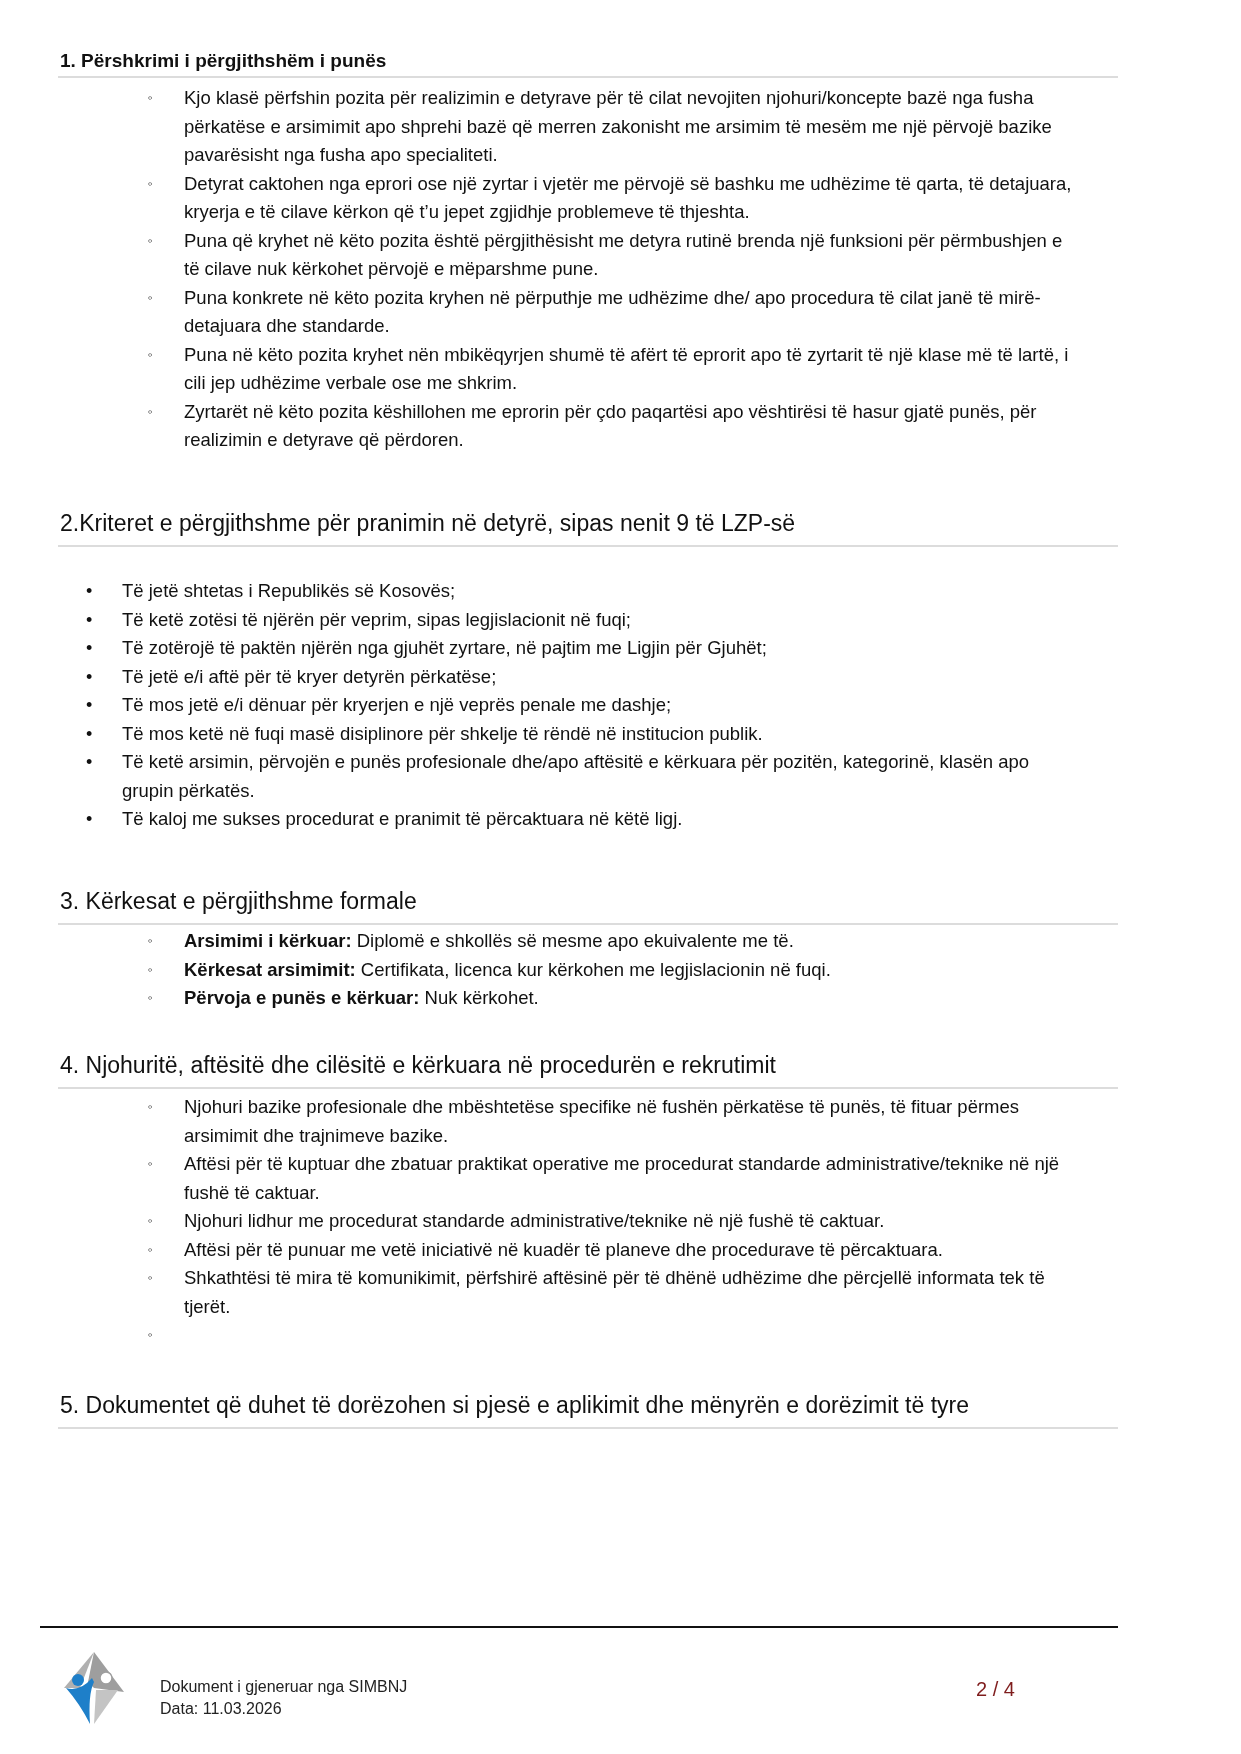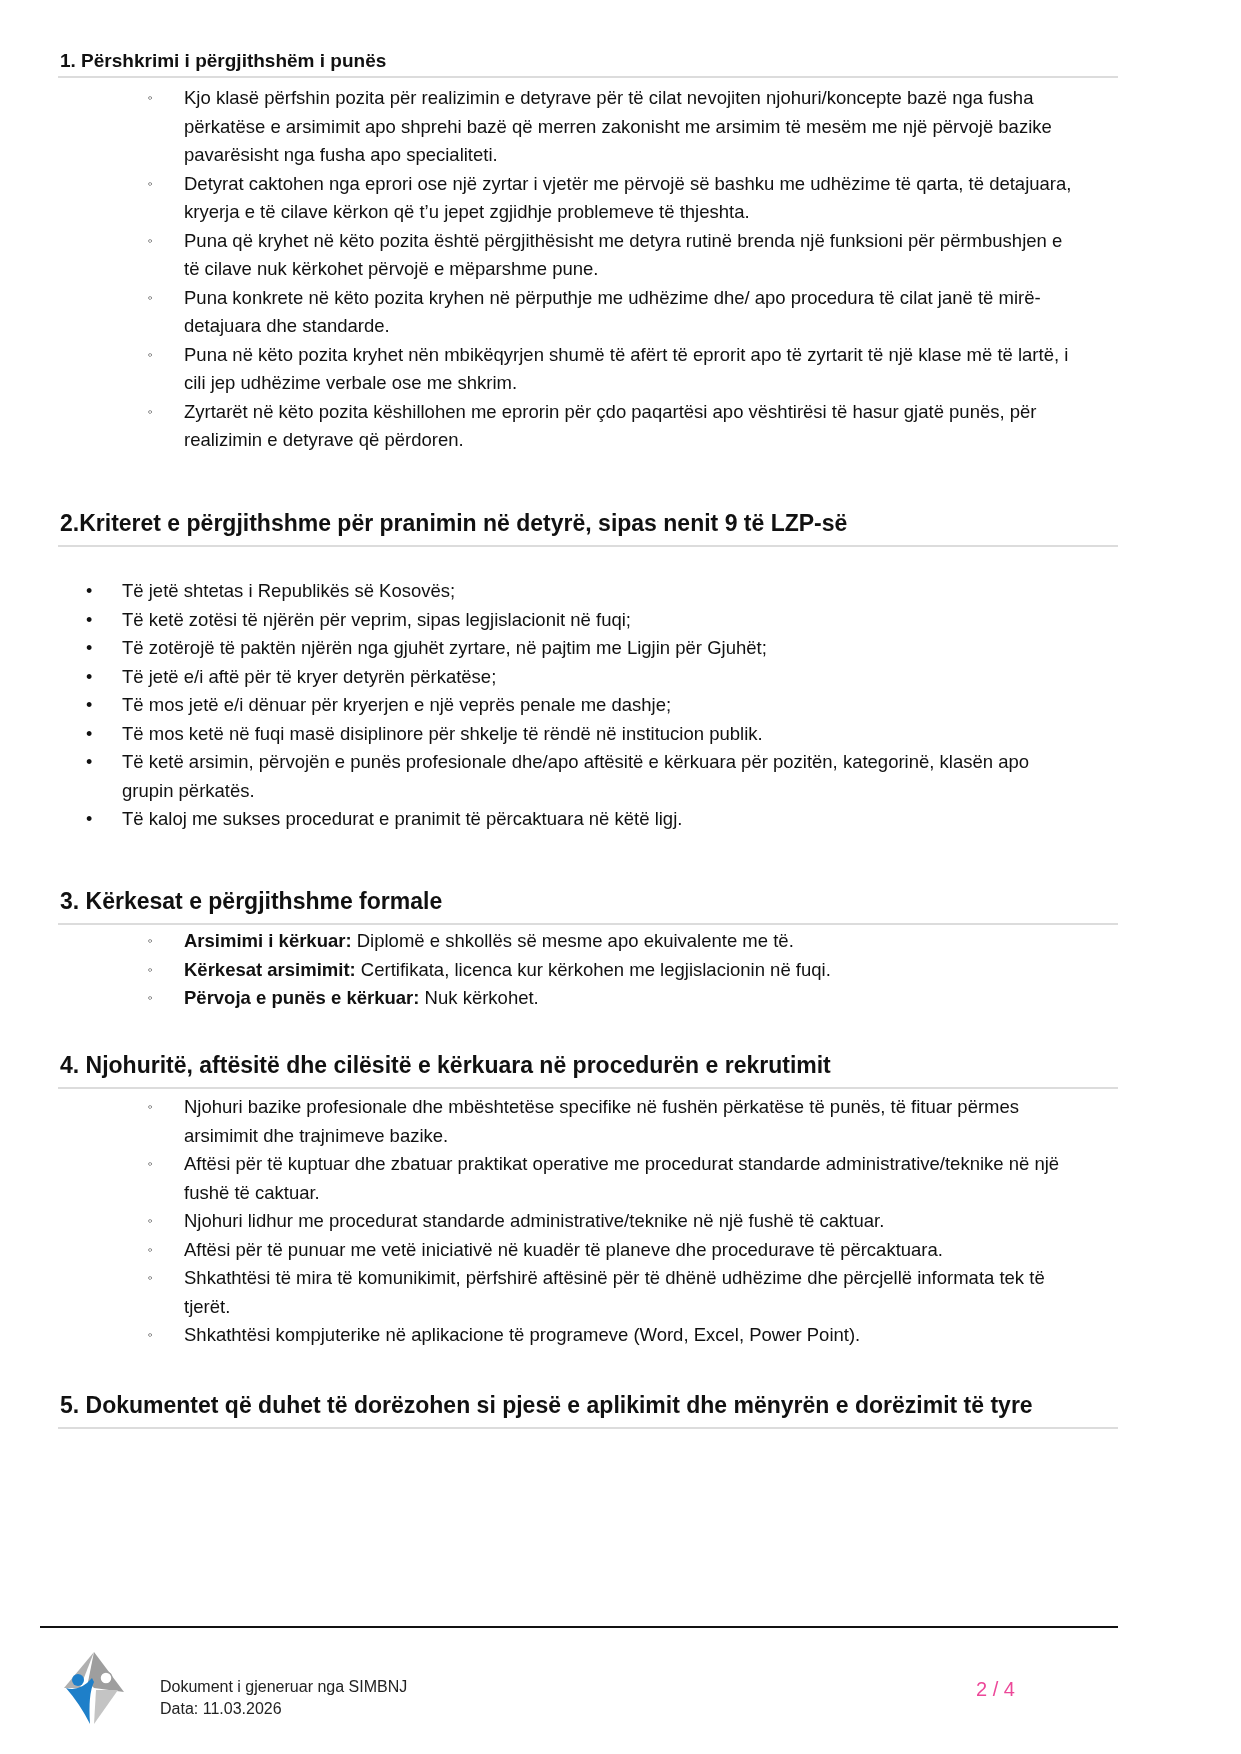--- a/index.html
+++ b/index.html
@@ -1,31 +1,31 @@
 <!DOCTYPE html>
 <html><head>
 <meta charset="utf-8">
 <style>
   html, body { margin: 0; padding: 0; background: #ffffff; }
   body { width: 1241px; height: 1754px; position: relative; font-family: "Liberation Sans", "DejaVu Sans", sans-serif; color: #111; }
   .page { position: absolute; left: 0; top: 0; width: 1123px; height: 1754px; }
   .section { position: absolute; left: 58px; width: 1060px; }
   .h1 { font-weight: bold; font-size: 19px; padding: 0 0 4px 2px; }
-  .h2 { font-weight: bold; font-size: 23px; padding: 0 0 5px 2px; line-height: 34px; }
+  .h2 { font-weight: normal; font-size: 23px; padding: 0 0 5px 2px; line-height: 34px; }
   .rule { height: 2px; background: #dcdcdc; width: 1060px; }
   ul.circ { list-style: none; margin: 0; padding: 0 0 0 126px; }
   ul.circ li, ul.disc li { position: relative; font-size: 18.5px; line-height: 28.5px; padding-right: 40px; }
   ul.circ li .b { position: absolute; left: -36px; top: 0; font-size: 13px; }
   ul.disc { list-style: none; margin: 0; padding: 0 0 0 64px; }
   ul.disc li .b { position: absolute; left: -36px; top: 0; font-size: 18px; }
   .strong { font-weight: bold; }
   .footer-rule { position: absolute; left: 40px; top: 1626px; width: 1078px; height: 2px; background: #111; }
   .logo { position: absolute; left: 58px; top: 1648px; width: 70px; height: 78px; }
   .footer-text { position: absolute; left: 160px; top: 1676px; font-size: 16px; line-height: 22px; color: #222; }
-  .page-num { position: absolute; left: 976px; top: 1678px; font-size: 20px; color: #ec4899; }
+  .page-num { position: absolute; left: 976px; top: 1678px; font-size: 20px; color: #7f1d1d; }
 </style>
 </head>
 <body>
 
 <div class="page">
 
   <div class="section" style="top:50px;">
     <div class="h1">1. Përshkrimi i përgjithshëm i punës</div>
     <div class="rule"></div>
     <ul class="circ" style="margin-top:6px;">
@@ -65,21 +65,21 @@
 
   <div class="section" style="top:1048px;">
     <div class="h2">4. Njohuritë, aftësitë dhe cilësitë e kërkuara në procedurën e rekrutimit</div>
     <div class="rule"></div>
     <ul class="circ" style="margin-top:4px;">
       <li><span class="b">◦</span><span>Njohuri bazike profesionale dhe mbështetëse specifike në fushën përkatëse të punës, të fituar përmes arsimimit dhe trajnimeve bazike.</span></li>
       <li><span class="b">◦</span><span>Aftësi për të kuptuar dhe zbatuar praktikat operative me procedurat standarde administrative/teknike në një fushë të caktuar.</span></li>
       <li><span class="b">◦</span><span>Njohuri lidhur me procedurat standarde administrative/teknike në një fushë të caktuar.</span></li>
       <li><span class="b">◦</span><span>Aftësi për të punuar me vetë iniciativë në kuadër të planeve dhe procedurave të përcaktuara.</span></li>
       <li><span class="b">◦</span><span>Shkathtësi të mira të komunikimit, përfshirë aftësinë për të dhënë udhëzime dhe përcjellë informata tek të tjerët.</span></li>
-      <li><span class="b">◦</span><span>Shkathtësi kompjuterike në aplikacione të programeve (Word, Excel, Power Point).</span></li>
+      <li><span class="b">◦</span></li>
     </ul>
   </div>
 
   <div class="section" style="top:1388px;">
     <div class="h2" style="width:1020px;">5. Dokumentet që duhet të dorëzohen si pjesë e aplikimit dhe mënyrën e dorëzimit të tyre</div>
     <div class="rule"></div>
   </div>
 
   <div class="footer-rule"></div>
   <div class="logo">

